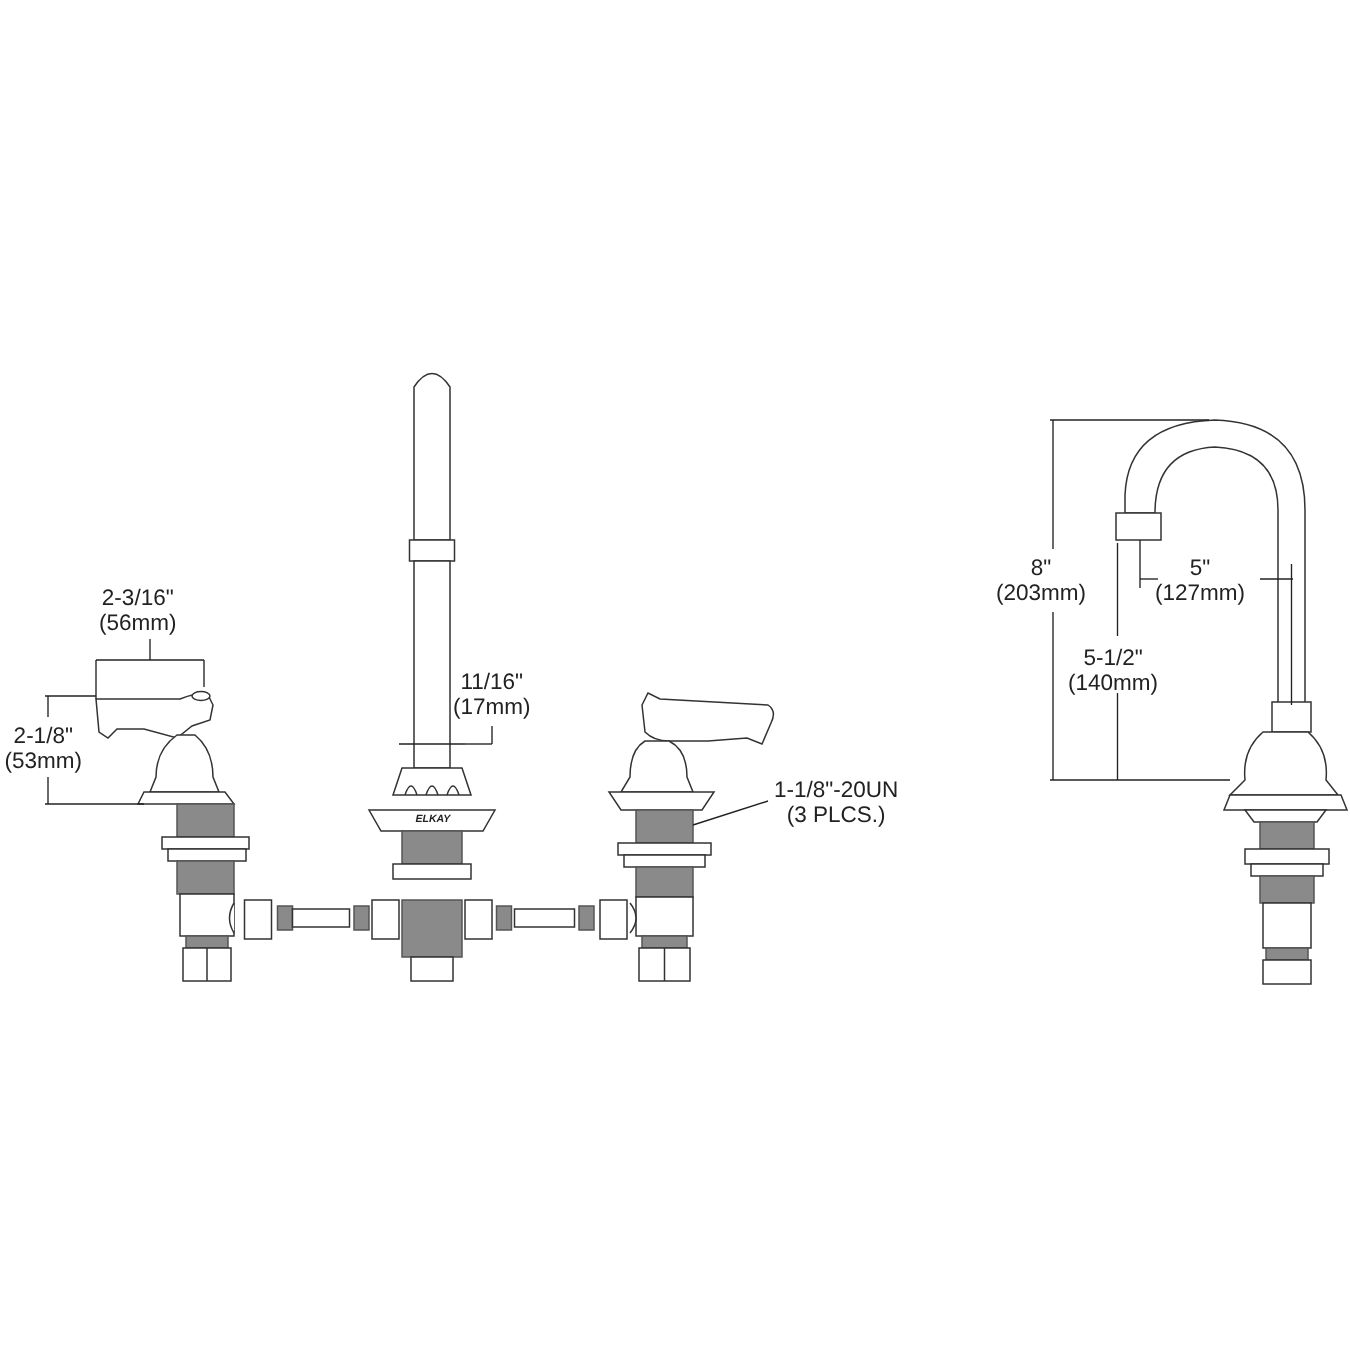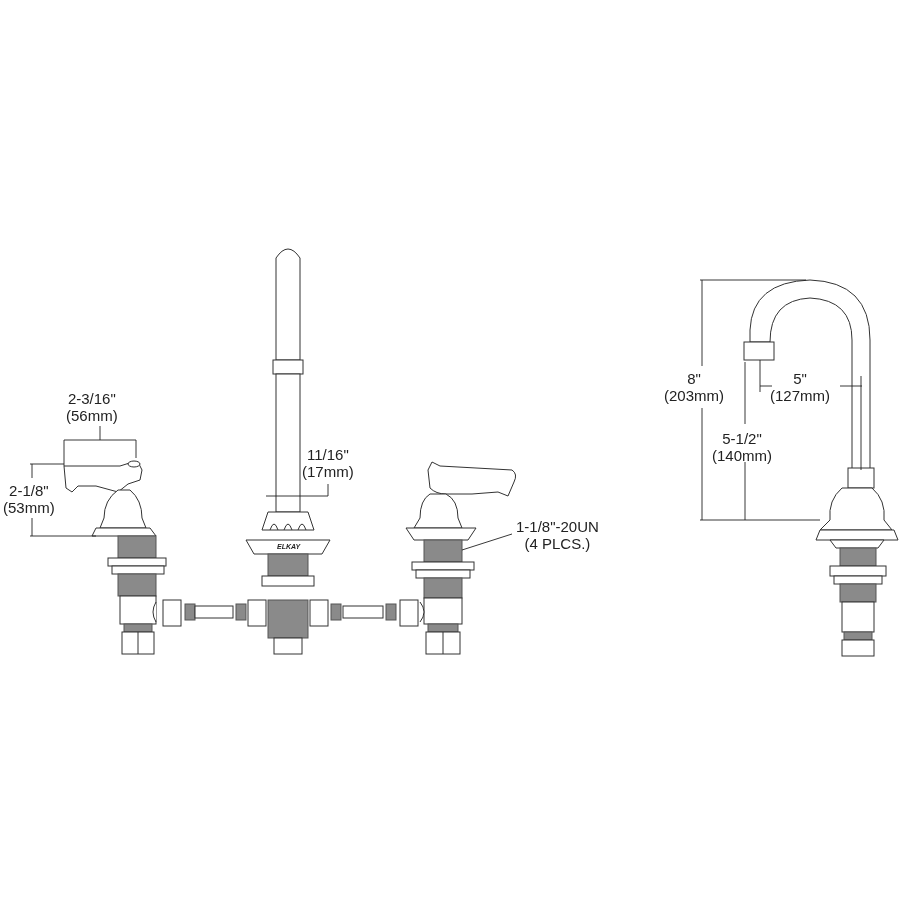--- a/index.html
+++ b/index.html
@@ -135,21 +135,21 @@
 <div class="lbl" style="left:3px;top:482px;">
   <div>2-1/8"</div>
   <div>(53mm)</div>
 </div>
 <div class="lbl" style="left:302px;top:446px;">
   <div>11/16"</div>
   <div>(17mm)</div>
 </div>
 <div class="lbl" style="left:516px;top:518px;">
   <div>1-1/8"-20UN</div>
-  <div>(4 PLCS.)</div>
+  <div>(3 PLCS.)</div>
 </div>
 <div class="brand" style="left:277px;top:543px;">ELKAY</div>
 
 <div class="lbl" style="left:664px;top:370px;">
   <div>8"</div>
   <div>(203mm)</div>
 </div>
 <div class="lbl" style="left:770px;top:370px;">
   <div>5"</div>
   <div>(127mm)</div>

